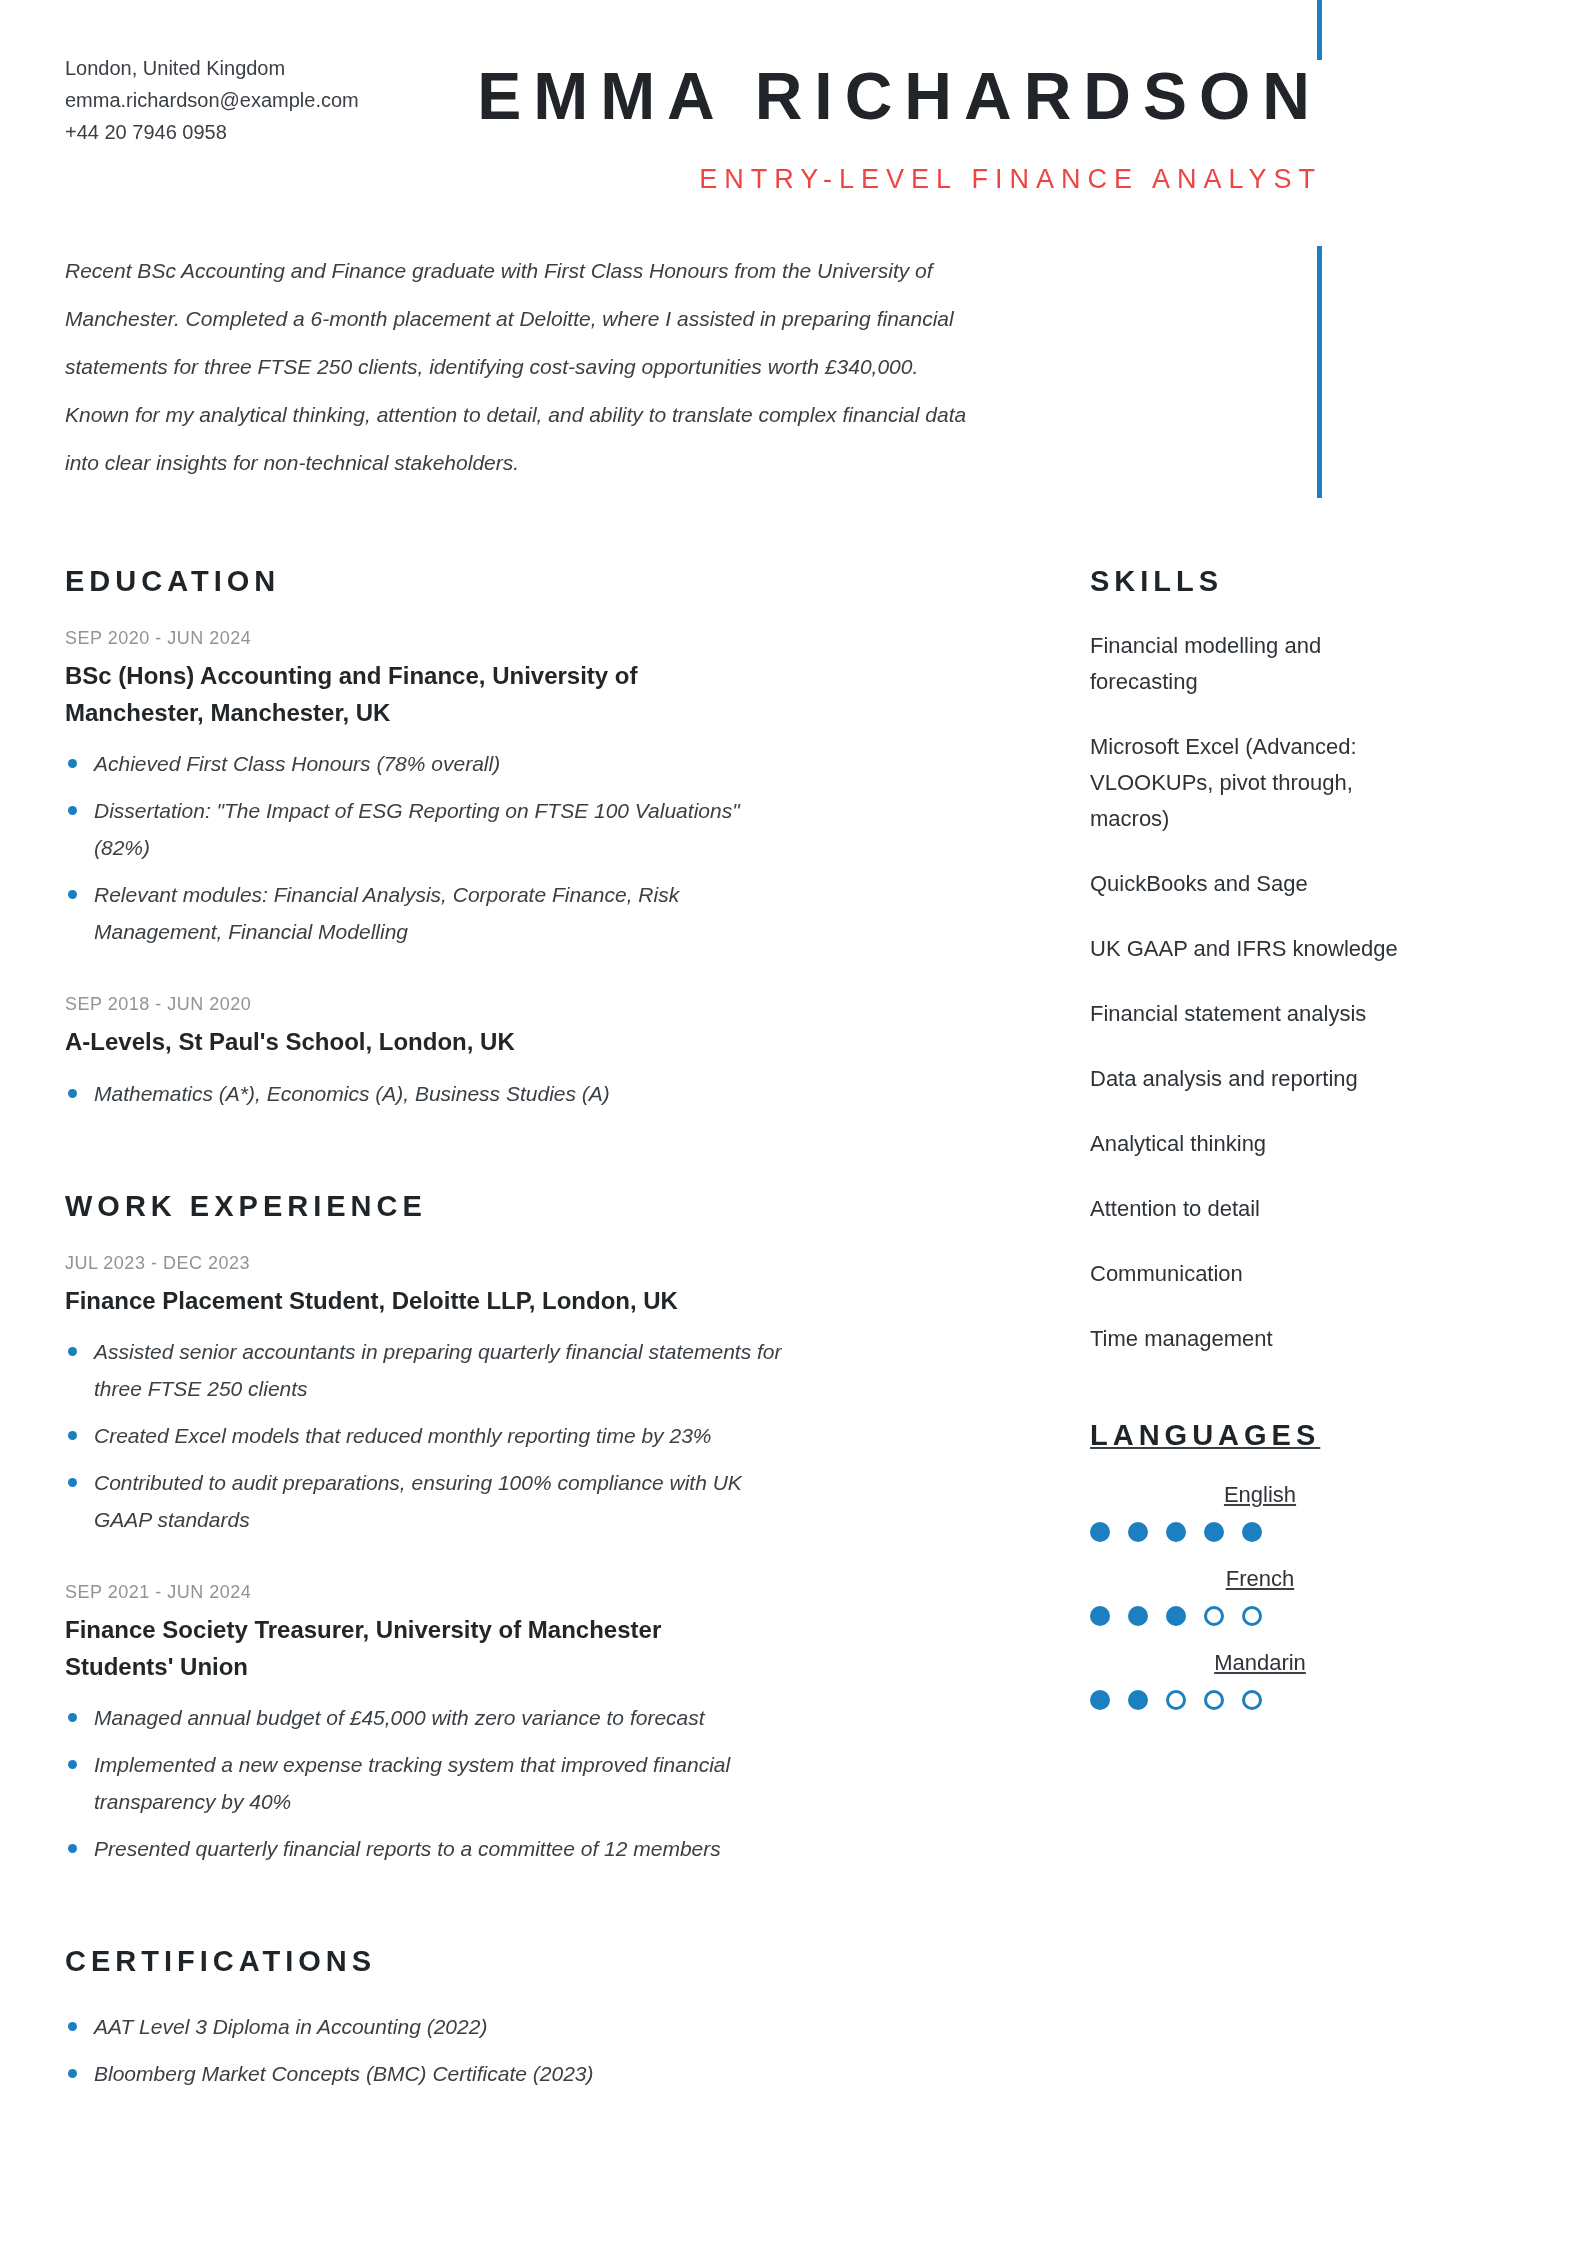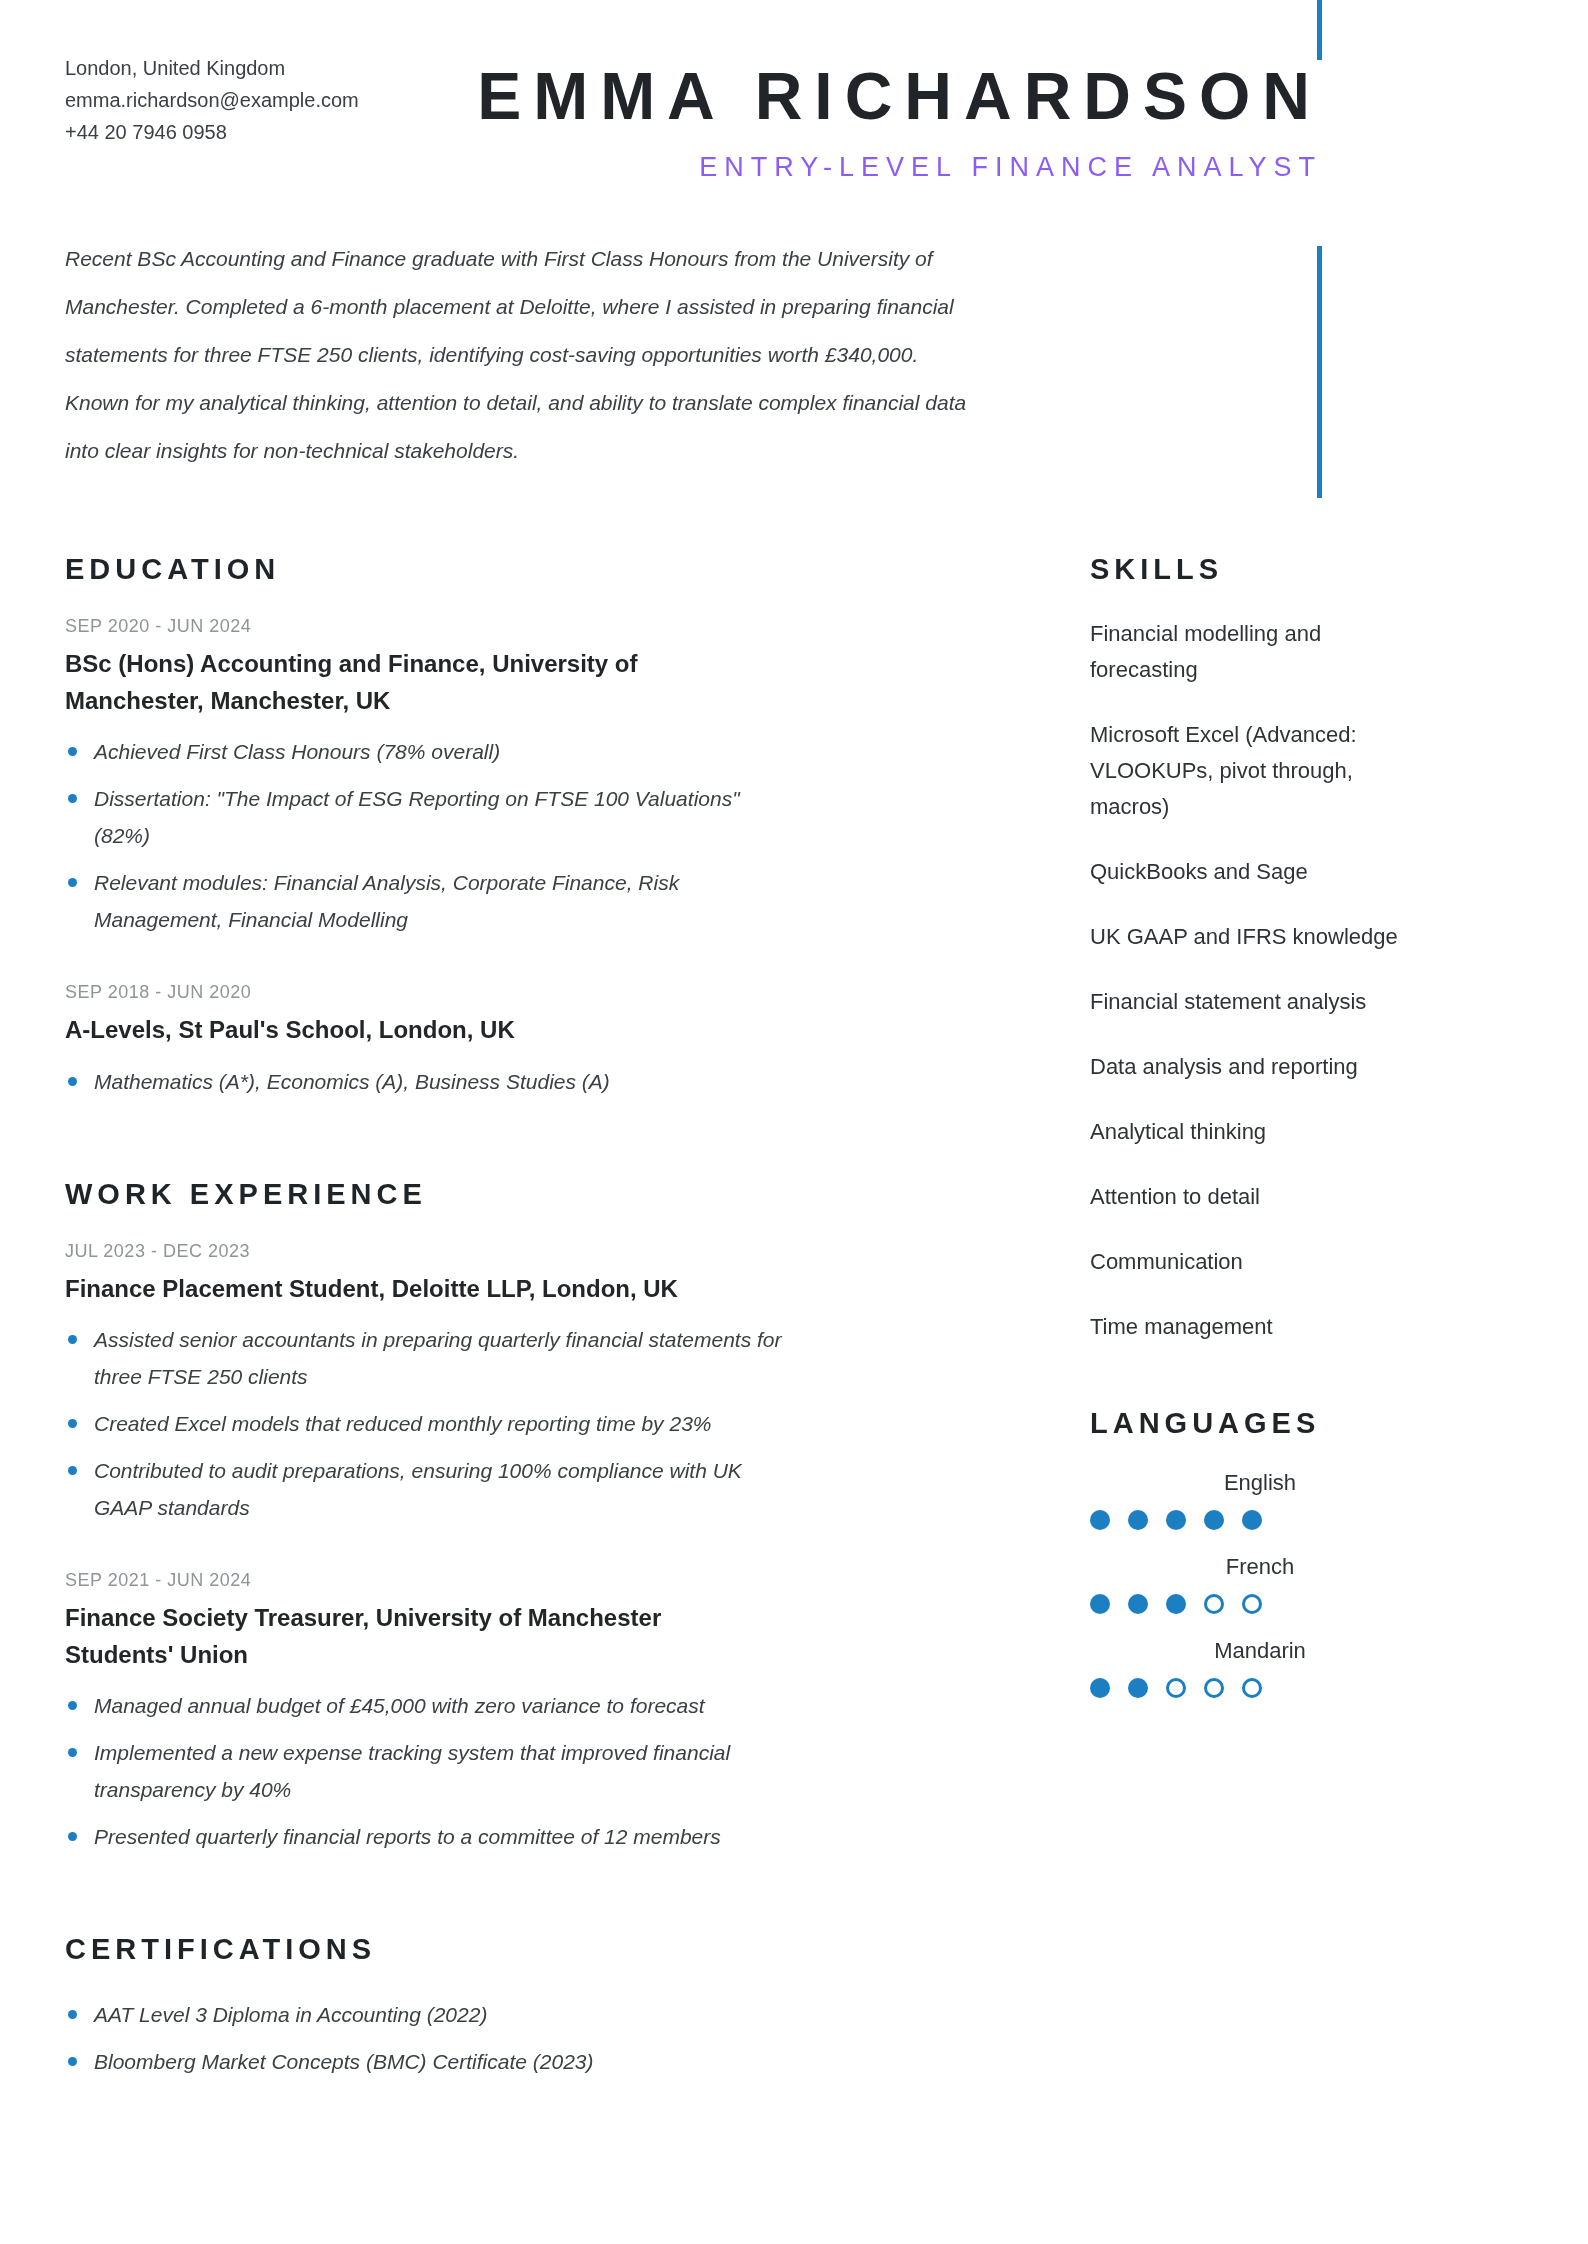--- a/index.html
+++ b/index.html
@@ -25,25 +25,25 @@
   .contact div { font-size: 20px; line-height: 32px; color: #3a4045; }
   .name-block { text-align: right; margin-top: 6px; }
   .name-block h1 {
     font-size: 66px;
     font-weight: 800;
     letter-spacing: 12px;
     color: #212529;
     white-space: nowrap;
   }
   .job-title {
-    margin-top: 18px;
+    margin-top: 30px;
     font-size: 27px;
     font-weight: 500;
     letter-spacing: 7px;
-    color: #8b5cf6;
+    color: #ef4444;
     white-space: nowrap;
   }
 
   h2.section-heading {
     font-size: 29px;
     font-weight: 800;
     letter-spacing: 5px;
     color: #1f2428;
     margin-bottom: 30px;
   }
@@ -99,21 +99,21 @@
     background: #1b7fc1;
   }
   .section-gap { margin-top: 78px; }
 
   .skill-item {
     font-size: 22px;
     line-height: 36px;
     color: #2e3338;
     margin-bottom: 29px;
   }
-  .languages-section { margin-top: 62px; }
+  .languages-section { margin-top: 62px; text-decoration: underline; }
   .lang-item { margin-bottom: 24px; }
   .lang-name { font-size: 22px; color: #2e3338; margin-bottom: 14px; text-align: center; }
   .dots { display: flex; gap: 18px; }
   .dot { width: 20px; height: 20px; border-radius: 50%; display: inline-block; }
   .dot.filled { background: #1b7fc1; }
   .dot.empty { background: #ffffff; border: 3px solid #1b7fc1; }
 </style>
 </head>
 <body>
 

